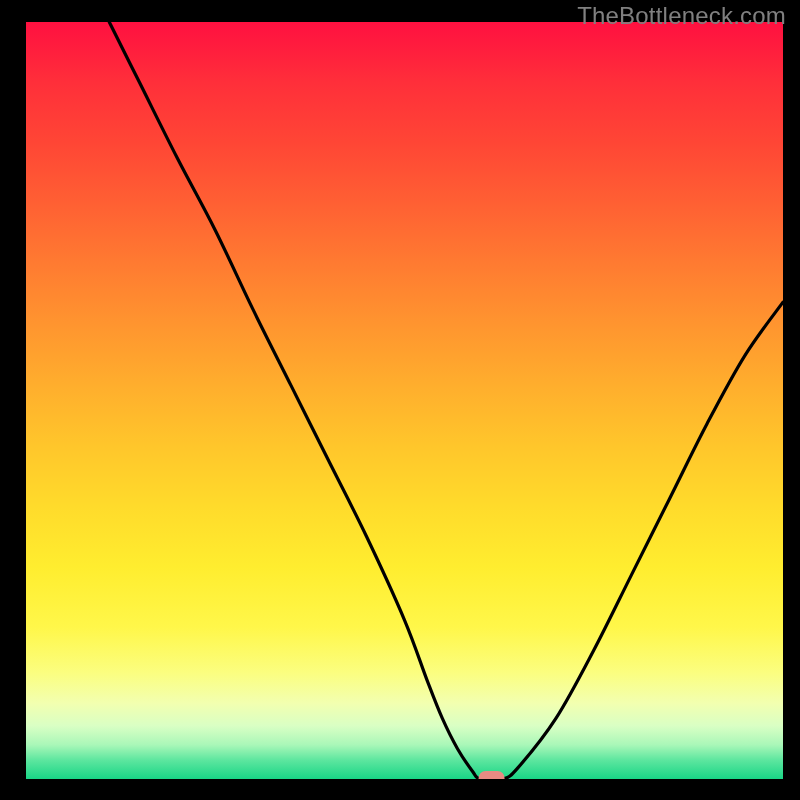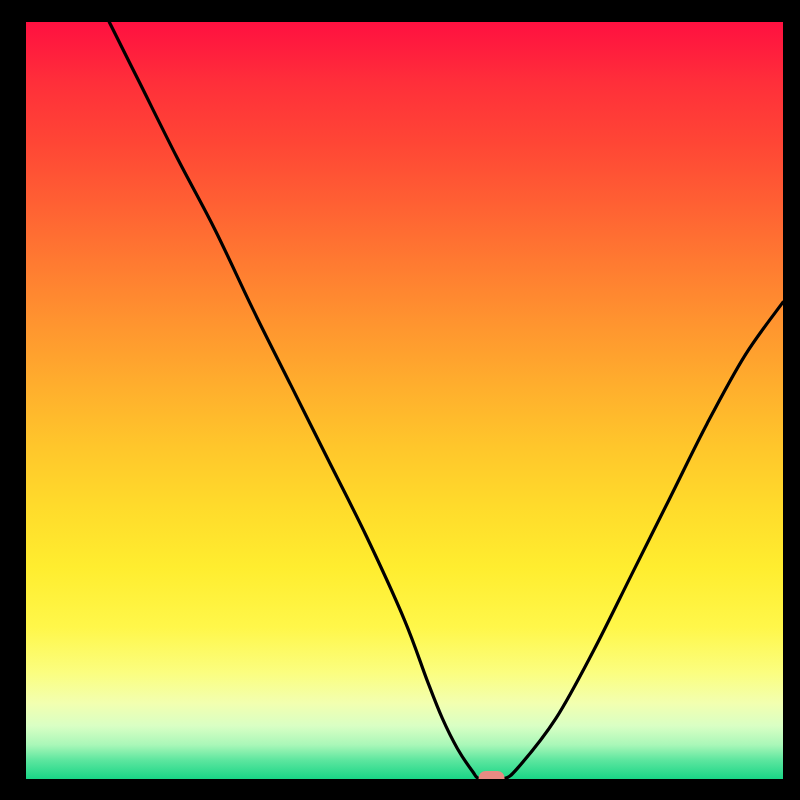--- a/index.html
+++ b/index.html
@@ -65,13 +65,14 @@
 </head>
 <body>
 
 <div id="container">
   <div id="plot-area">
     <svg id="curve" viewBox="0 0 757 757" preserveAspectRatio="none">
       <path id="curve-path" fill="none" stroke="#000" stroke-width="3.2" stroke-linejoin="round" stroke-linecap="round" d="M 83.27 0.00 C 88.32 10.09, 102.19 37.85, 113.55 60.56 C 124.91 83.27, 138.78 111.66, 151.40 136.26 C 164.02 160.86, 176.63 182.94, 189.25 208.18 C 201.87 233.41, 214.48 261.80, 227.10 287.66 C 239.72 313.52, 252.33 338.13, 264.95 363.36 C 277.57 388.59, 290.18 413.83, 302.80 439.06 C 315.42 464.29, 328.03 488.26, 340.65 514.76 C 353.27 541.25, 368.41 574.06, 378.50 598.03 C 388.59 622.00, 394.90 642.19, 401.21 658.59 C 407.52 674.99, 411.30 685.09, 416.35 696.44 C 421.40 707.80, 426.44 717.89, 431.49 726.72 C 436.54 735.55, 442.84 744.38, 446.63 749.43 C 450.42 754.48, 449.15 755.74, 454.20 757.00 C 459.25 758.26, 470.60 758.89, 476.91 757.00 C 483.22 755.11, 483.22 755.74, 492.05 745.64 C 500.88 735.55, 517.28 716.00, 529.90 696.44 C 542.52 676.88, 555.13 652.28, 567.75 628.31 C 580.37 604.34, 592.98 577.84, 605.60 552.61 C 618.22 527.38, 630.83 502.14, 643.45 476.91 C 656.07 451.68, 668.68 425.18, 681.30 401.21 C 693.92 377.24, 706.53 353.27, 719.15 333.08 C 731.77 312.89, 750.69 288.92, 757.00 280.09"></path>
       <rect id="min-marker" rx="7" ry="7" height="14" fill="#e88a83" x="452.56" y="749.00" width="26"></rect>
     </svg>
   </div>
+  <div id="watermark">TheBottleneck.com</div>
 </div>
 
 </body></html>

